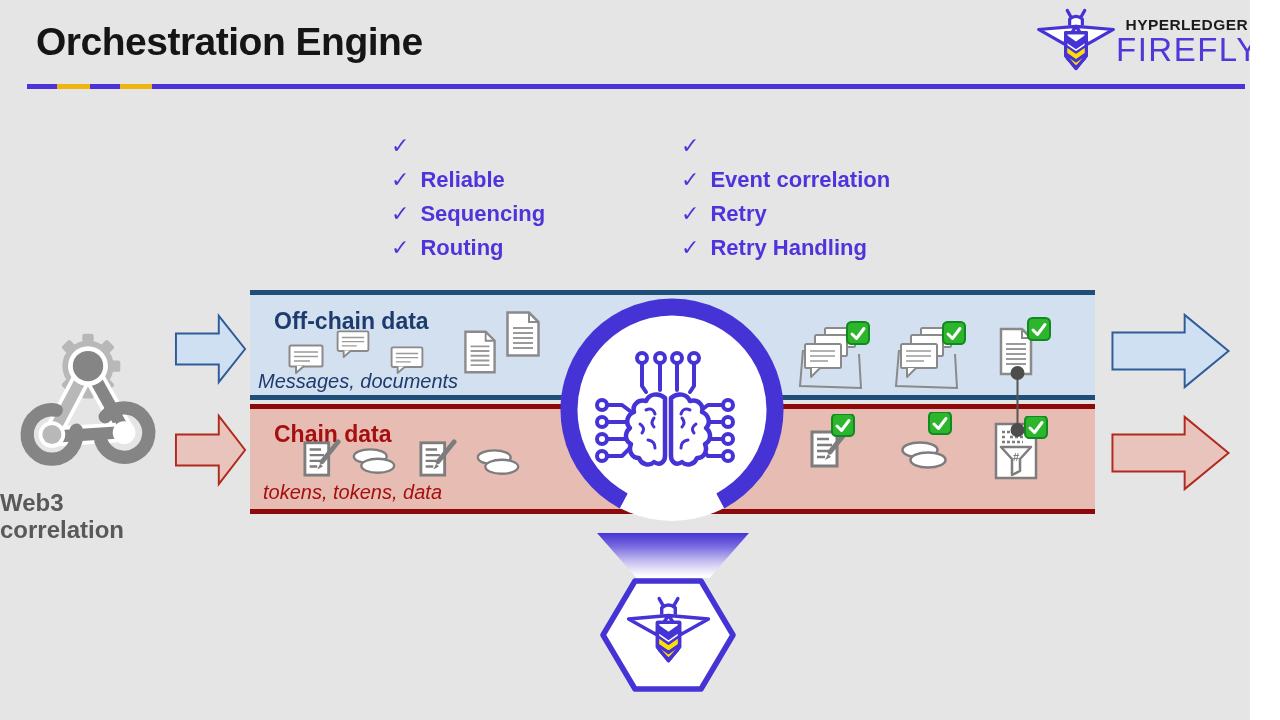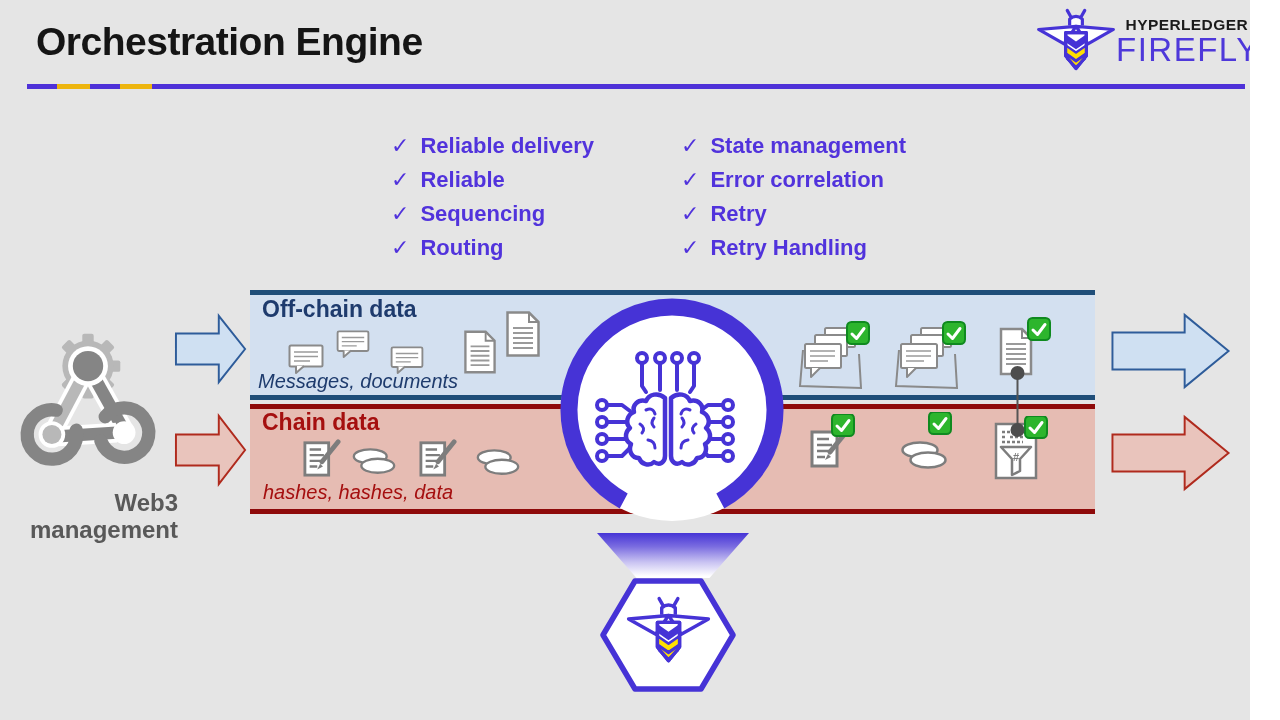--- a/index.html
+++ b/index.html
@@ -21,28 +21,28 @@
   .check-col{position:absolute;top:129px;}
   .col-left{left:391px;}
   .col-right{left:681px;}
   .check-item{display:flex;align-items:center;height:34px;font-size:22px;font-weight:600;
               color:#5133dc;}
   .tick{margin-right:11px;font-weight:400;}
   
   .band{position:absolute;left:250px;width:845px;height:110px;box-sizing:border-box;}
   .band-blue{top:290px;background:#d3e0f0;border-top:5px solid #1f4e79;border-bottom:5px solid #1f4e79;}
   .band-red{top:404px;background:#e6bcb3;border-top:5px solid #8e0a0a;border-bottom:5px solid #8e0a0a;}
-  .band-title{position:absolute;margin:0;font-size:23px;font-weight:800;}
+  .band-title{position:absolute;margin:12px;font-size:23px;font-weight:800;}
   .t-blue{left:262px;top:296px;color:#1e3b6d;}
   .t-red{left:262px;top:409px;color:#a50f0f;}
   .band-caption{position:absolute;font-size:20px;font-style:italic;font-weight:400;}
   .c-blue{left:258px;top:370px;color:#1e3b6d;}
   .c-red{left:263px;top:481px;color:#a50f0f;}
   
-  .web3-label{position:absolute;left:0px;top:489px;width:178px;text-align:right;
+  .web3-label{position:absolute;left:0px;top:489px;width:178px;text-align:left;
               font-size:24px;font-weight:800;color:#595959;line-height:27px;}
   
   .beam{position:absolute;left:597px;top:533px;width:152px;height:45px;
         background:linear-gradient(180deg,#4634d6 0%,#7a6ce0 30%,#c9c3f2 65%,#ffffff 96%);
         clip-path:polygon(0 0,100% 0,74% 100%,26% 100%);}
 </style>
 </head>
 <body>
 
 <div class="stage">
@@ -67,43 +67,41 @@
     </svg>
     <div class="logo-text">
       <div class="logo-brand">HYPERLEDGER</div>
       <div class="logo-product">FIREFLY</div>
     </div>
   </div>
 
   <div class="check-col col-left">
     <div class="check-item">
       <span class="tick">✓</span>
-      <span>Reliable delivery</span>
       </div>
     <div class="check-item">
       <span class="tick">✓</span>
       <span>Reliable</span>
       </div>
     <div class="check-item">
       <span class="tick">✓</span>
       <span>Sequencing</span>
       </div>
     <div class="check-item">
       <span class="tick">✓</span>
       <span>Routing</span>
       </div>
   </div>
   <div class="check-col col-right">
     <div class="check-item">
       <span class="tick">✓</span>
-      <span>State management</span>
-      </div>
-    <div class="check-item">
-      <span class="tick">✓</span>
-      <span>Error correlation</span>
+      </div>
+    <div class="check-item">
+      <span class="tick">✓</span>
+      <span>Event correlation</span>
       </div>
     <div class="check-item">
       <span class="tick">✓</span>
       <span>Retry</span>
       </div>
     <div class="check-item">
       <span class="tick">✓</span>
       <span>Retry Handling</span>
       </div>
   </div>
@@ -129,42 +127,42 @@
     <circle cx="80" cy="38" r="21" fill="#ffffff"></circle>
     <circle cx="80" cy="38" r="16" fill="#858585"></circle>
     <path d="M67.6,105.5 A26,26 0 1 1 46.5,84.4" fill="none" stroke="#858585" stroke-width="14" stroke-linecap="round"></path>
     <circle cx="42" cy="110" r="14" fill="#ffffff"></circle>
     <circle cx="42" cy="110" r="10" fill="#b8b8b8"></circle>
     <path d="M98.1,91.3 A26,26 0 1 1 93.6,116.9" fill="none" stroke="#858585" stroke-width="14" stroke-linecap="round"></path>
     <circle cx="118" cy="108" r="12" fill="#ffffff"></circle>
   </svg>
   <div class="web3-label">
     <div>Web3</div>
-    <div>management</div>
+    <div>correlation</div>
   </div>
 
   <svg class="abs" style="left:174px;top:310px;" width="74" height="78" viewBox="0 0 76 80">
     <polygon points="2,24 46,24 46,6 73,40 46,74 46,56 2,56" fill="#cfe0f2" stroke="#2e5c9a" stroke-width="2"></polygon>
   </svg>
   <svg class="abs" style="left:174px;top:410px;" width="74" height="80" viewBox="0 0 76 82">
     <polygon points="2,25 46,25 46,6 73,41 46,76 46,57 2,57" fill="#e9c4bc" stroke="#b02a1d" stroke-width="2"></polygon>
   </svg>
   <svg class="abs" style="left:1110px;top:311px;" width="122" height="80" viewBox="0 0 124 82">
     <polygon points="2,22 76,22 76,4 121,41 76,78 76,60 2,60" fill="#cfe0f2" stroke="#2e5c9a" stroke-width="2"></polygon>
   </svg>
   <svg class="abs" style="left:1110px;top:413px;" width="122" height="80" viewBox="0 0 124 82">
     <polygon points="2,22 76,22 76,4 121,41 76,78 76,60 2,60" fill="#e9c4bc" stroke="#b02a1d" stroke-width="2"></polygon>
   </svg>
 
   <div class="band band-blue"></div>
   <div class="band band-red"></div>
   <h2 class="band-title t-blue">Off-chain data</h2>
   <h2 class="band-title t-red">Chain data</h2>
   <div class="band-caption c-blue">Messages, documents</div>
-  <div class="band-caption c-red">hashes, hashes, data</div>
+  <div class="band-caption c-red">tokens, tokens, data</div>
 
   <svg class="abs" style="left:288px;top:344px;" width="36" height="30" viewBox="0 0 36 30">
     <rect x="1.5" y="1.5" width="33" height="21" rx="1.5" fill="#fff" stroke="#8a8a8a" stroke-width="2"></rect>
     <path d="M8,22 L8,29 L16,22" fill="#fff" stroke="#8a8a8a" stroke-width="2" stroke-linejoin="round"></path>
     <path d="M6,8 H30 M6,12.5 H30 M6,17 H22" stroke="#9a9a9a" stroke-width="1.5"></path>
   </svg>
   <svg class="abs" style="left:336px;top:330px;" width="34" height="28" viewBox="0 0 36 30">
     <rect x="1.5" y="1.5" width="33" height="21" rx="1.5" fill="#fff" stroke="#8a8a8a" stroke-width="2"></rect>
     <path d="M8,22 L8,29 L16,22" fill="#fff" stroke="#8a8a8a" stroke-width="2" stroke-linejoin="round"></path>
     <path d="M6,8 H30 M6,12.5 H30 M6,17 H22" stroke="#9a9a9a" stroke-width="1.5"></path>

